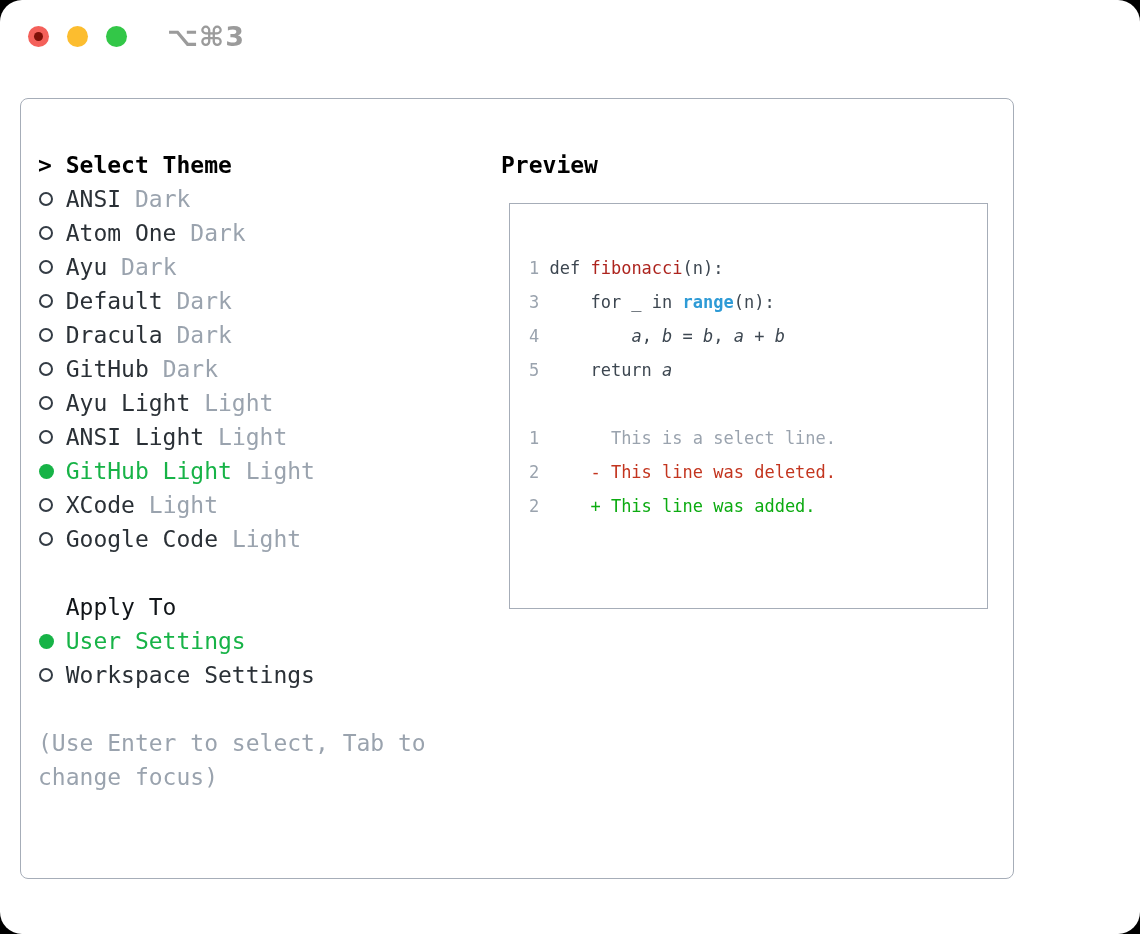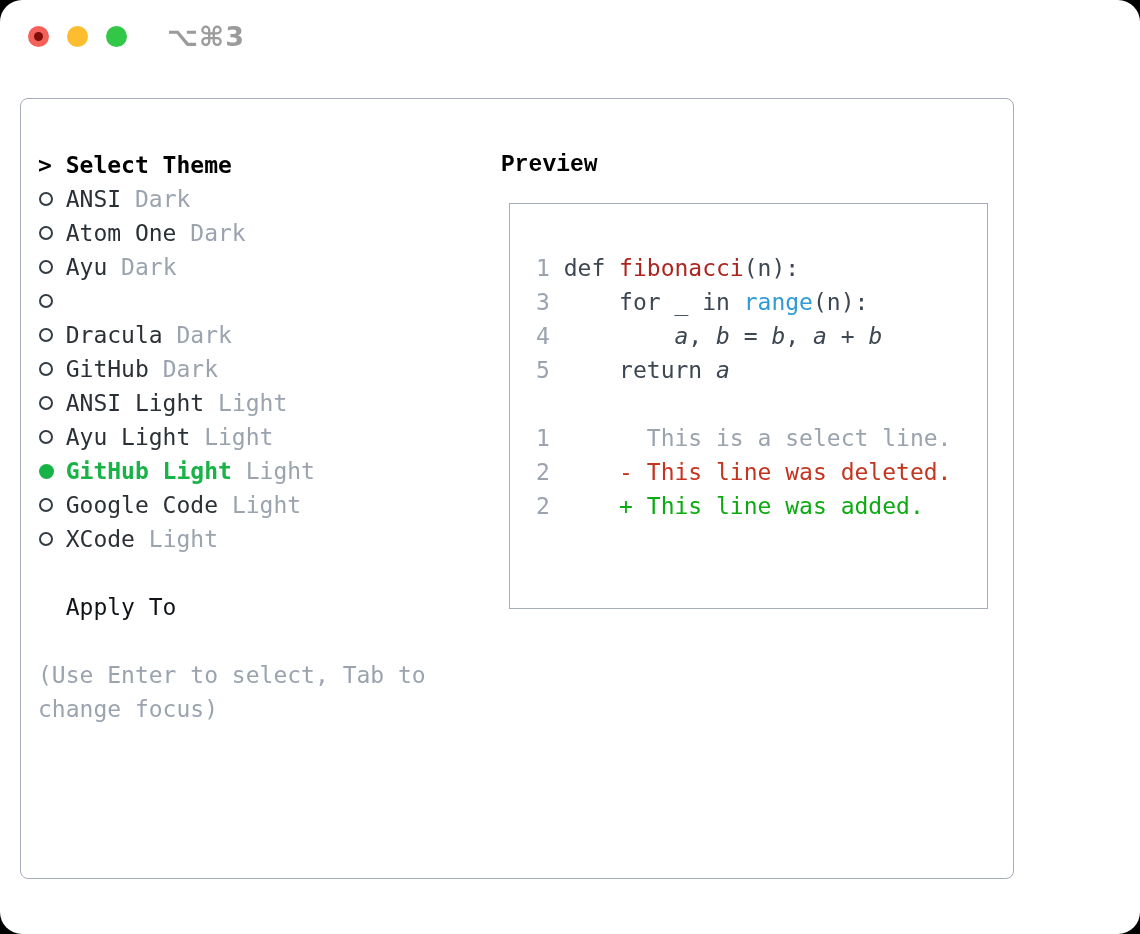--- a/index.html
+++ b/index.html
@@ -27,39 +27,39 @@
     border:1.5px solid var(--border-gray,#a6adb8);border-radius:8px;box-sizing:border-box;
     background:#fff;
   }
   .left-col{position:absolute;left:17px;top:49px;font-size:23px;line-height:34px;}
   .row{display:flex;height:34px;align-items:center;}
   .gutter{width:2ch;display:flex;align-items:center;flex:none;}
   .prompt{font-weight:bold;color:#000;display:inline-block;}
   .label{white-space:pre;color:#2a3036;}
   .bold-black{font-weight:bold;color:#000;}
   .black{color:#101418;}
-  .green{color:var(--accent-green,#17b347);font-weight:bold;}
+  .green{color:var(--accent-green,#17b347);}
   .muted{color:var(--muted-gray,#9aa3ae);}
   .circle{width:14px;height:14px;border:2px solid #343c45;border-radius:50%;box-sizing:border-box;margin-left:1px;}
   .circle.sel{width:15px;height:15px;border:none;background:var(--accent-green,#17b347);}
   .spacer{height:34px;}
   .hint{width:445px;color:var(--muted-gray,#9aa3ae);font-size:23px;line-height:34px;}
   
-  .preview-title-row{position:absolute;left:480px;top:49px;height:34px;display:flex;align-items:center;font-size:23px;font-family:Liberation Mono, monospace;}
+  .preview-title-row{position:absolute;left:480px;top:49px;height:34px;display:flex;align-items:center;font-size:23px;}
   .preview-box{
     position:absolute;left:488px;top:104px;width:479px;height:406px;
     border:1.5px solid var(--border-gray,#a6adb8);box-sizing:border-box;background:#fff;
   }
-  .code{position:absolute;left:26px;top:47px;font-size:23px;line-height:34px;}
+  .code{position:absolute;left:19px;top:47px;font-size:17px;line-height:34px;}
   .cl{height:34px;white-space:pre;}
   .ln{color:var(--muted-gray,#9aa3ae);}
   .tk-code{color:var(--code-gray,#3d4751);}
   .tk-fn{color:var(--function-red,#ad241e);}
   .tk-num{color:var(--number-teal,#0e7f8c);}
-  .tk-blue{color:var(--builtin-blue,#2e9bd6);}
+  .tk-blue{color:var(--builtin-blue,#2e9bd6);font-weight:bold;}
   .tk-muted{color:var(--muted-gray,#9aa3ae);}
   .tk-del{color:var(--diff-deleted-red,#c3351f);}
   .tk-add{color:var(--diff-added-green,#0cab11);}
   .it{font-style:italic;}
 </style>
 </head>
 <body>
 
 <div class="window">
   <div class="titlebar">
@@ -95,72 +95,87 @@
           <div class="row">
             <span class="gutter">
               <span class="circle"></span>
             </span>
             <span class="label"><span>Ayu</span> <span class="muted">Dark</span></span>
           </div>
           <div class="row">
             <span class="gutter">
               <span class="circle"></span>
             </span>
+            <span class="label"><span>Default</span> <span class="muted">Dark</span></span>
           </div>
           <div class="row">
             <span class="gutter">
               <span class="circle"></span>
             </span>
             <span class="label"><span>Dracula</span> <span class="muted">Dark</span></span>
           </div>
           <div class="row">
             <span class="gutter">
               <span class="circle"></span>
             </span>
             <span class="label"><span>GitHub</span> <span class="muted">Dark</span></span>
           </div>
           <div class="row">
             <span class="gutter">
               <span class="circle"></span>
             </span>
-            <span class="label"><span>ANSI Light</span> <span class="muted">Light</span></span>
+            <span class="label"><span>Ayu Light</span> <span class="muted">Light</span></span>
           </div>
           <div class="row">
             <span class="gutter">
               <span class="circle"></span>
             </span>
-            <span class="label"><span>Ayu Light</span> <span class="muted">Light</span></span>
+            <span class="label"><span>ANSI Light</span> <span class="muted">Light</span></span>
           </div>
           <div class="row">
             <span class="gutter">
               <span class="circle sel"></span>
             </span>
             <span class="label"><span class="green">GitHub Light</span> <span class="muted">Light</span></span>
           </div>
           <div class="row">
             <span class="gutter">
               <span class="circle"></span>
             </span>
-            <span class="label"><span>Google Code</span> <span class="muted">Light</span></span>
+            <span class="label"><span>XCode</span> <span class="muted">Light</span></span>
           </div>
           <div class="row">
             <span class="gutter">
               <span class="circle"></span>
             </span>
-            <span class="label"><span>XCode</span> <span class="muted">Light</span></span>
+            <span class="label"><span>Google Code</span> <span class="muted">Light</span></span>
           </div>
         </div>
 
       <div class="spacer"></div>
 
       <div class="row">
         <span class="gutter"></span>
         <span class="label black">Apply To</span>
       </div>
 
+      <div id="apply-options">
+          <div class="row">
+            <span class="gutter">
+              <span class="circle sel"></span>
+            </span>
+            <span class="label"><span class="green">User Settings</span></span>
+          </div>
+          <div class="row">
+            <span class="gutter">
+              <span class="circle"></span>
+            </span>
+            <span class="label"><span>Workspace Settings</span></span>
+          </div>
+        </div>
 
       <div class="spacer"></div>
 
       <div class="hint">(Use Enter to select, Tab to change focus)</div>
     </div>
 
     <div class="preview-title-row">
       <span class="bold-black">Preview</span>
     </div>
 

